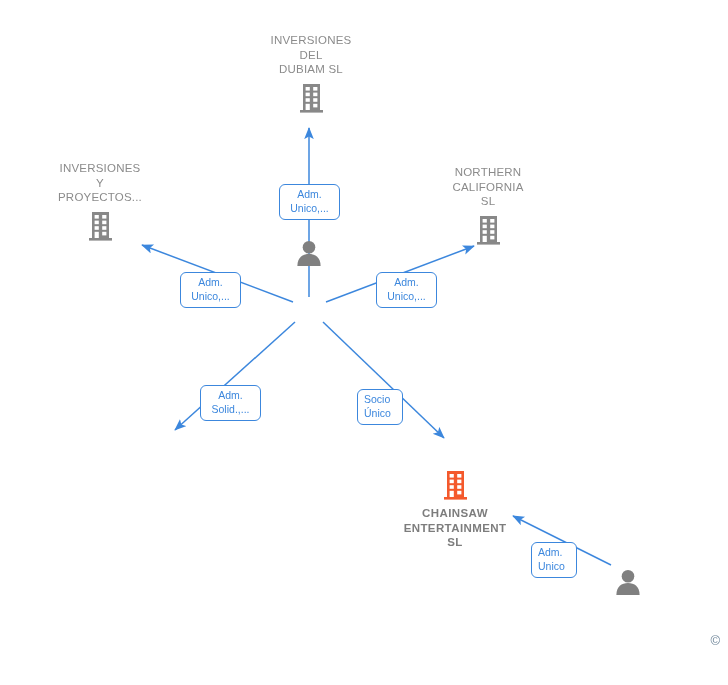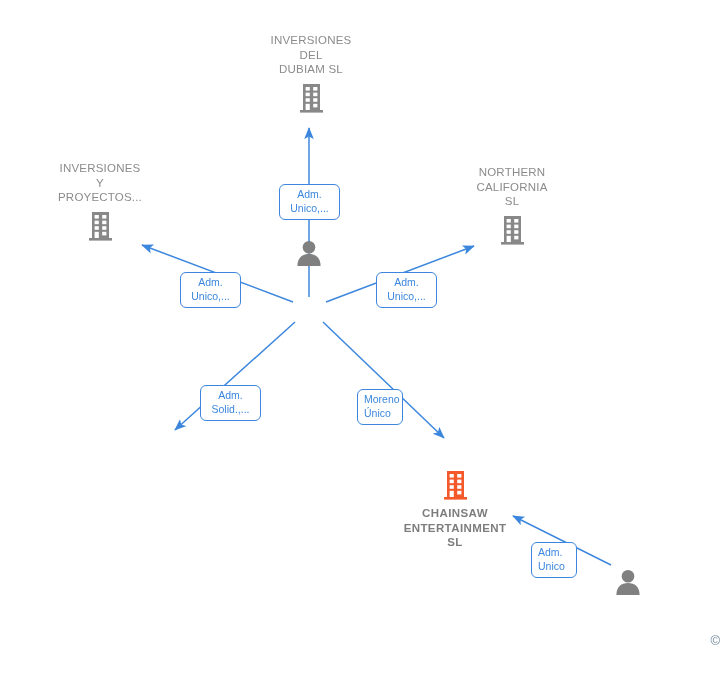--- a/index.html
+++ b/index.html
@@ -163,21 +163,21 @@
         <rect x="11.6" y="11.6" width="4.2" height="3.6" fill="#ffffff"></rect>
         <rect x="19.2" y="11.6" width="4.2" height="3.6" fill="#ffffff"></rect>
         <rect x="11.6" y="17.2" width="4.2" height="3.6" fill="#ffffff"></rect>
         <rect x="19.2" y="17.2" width="4.2" height="3.6" fill="#ffffff"></rect>
         <rect x="11.6" y="22.8" width="4.2" height="6.2" fill="#ffffff"></rect>
         <rect x="19.2" y="22.8" width="4.2" height="3.6" fill="#ffffff"></rect>
       </svg>
     </span>
   </div>
 
-  <div class="node company label-top" style="left:512px; top:165px;text-align:center;">
+  <div class="node company label-top" style="left:488px; top:165px;text-align:center;">
     <span class="caption">NORTHERN
 CALIFORNIA
 SL</span>
     <span class="glyph">
       <svg width="34" height="34" viewBox="0 0 34 34">
         <rect x="9" y="3" width="17" height="26" fill="#888888"></rect>
         <rect x="6" y="29" width="23" height="2.6" fill="#888888"></rect>
         <rect x="11.6" y="6" width="4.2" height="3.6" fill="#ffffff"></rect>
         <rect x="19.2" y="6" width="4.2" height="3.6" fill="#ffffff"></rect>
         <rect x="11.6" y="11.6" width="4.2" height="3.6" fill="#ffffff"></rect>
@@ -234,21 +234,21 @@
 
   <div class="rel center" style="left:180px; top:252px; width:61px;">Adm.
 Unico,...</div>
 
   <div class="rel center" style="left:376px; top:252px; width:61px;">Adm.
 Unico,...</div>
 
   <div class="rel center" style="left:200px; top:365px; width:61px;">Adm.
 Solid.,...</div>
 
-  <div class="rel left" style="left:357px; top:369px; width:46px;">Moreno
+  <div class="rel left" style="left:357px; top:369px; width:46px;">Socio
 Único</div>
 
   <div class="rel left" style="left:531px; top:522px; width:46px;">Adm.
 Unico</div>
 
   <div id="watermark">
     <span class="copy">©</span>
   </div>
 
 </div>

